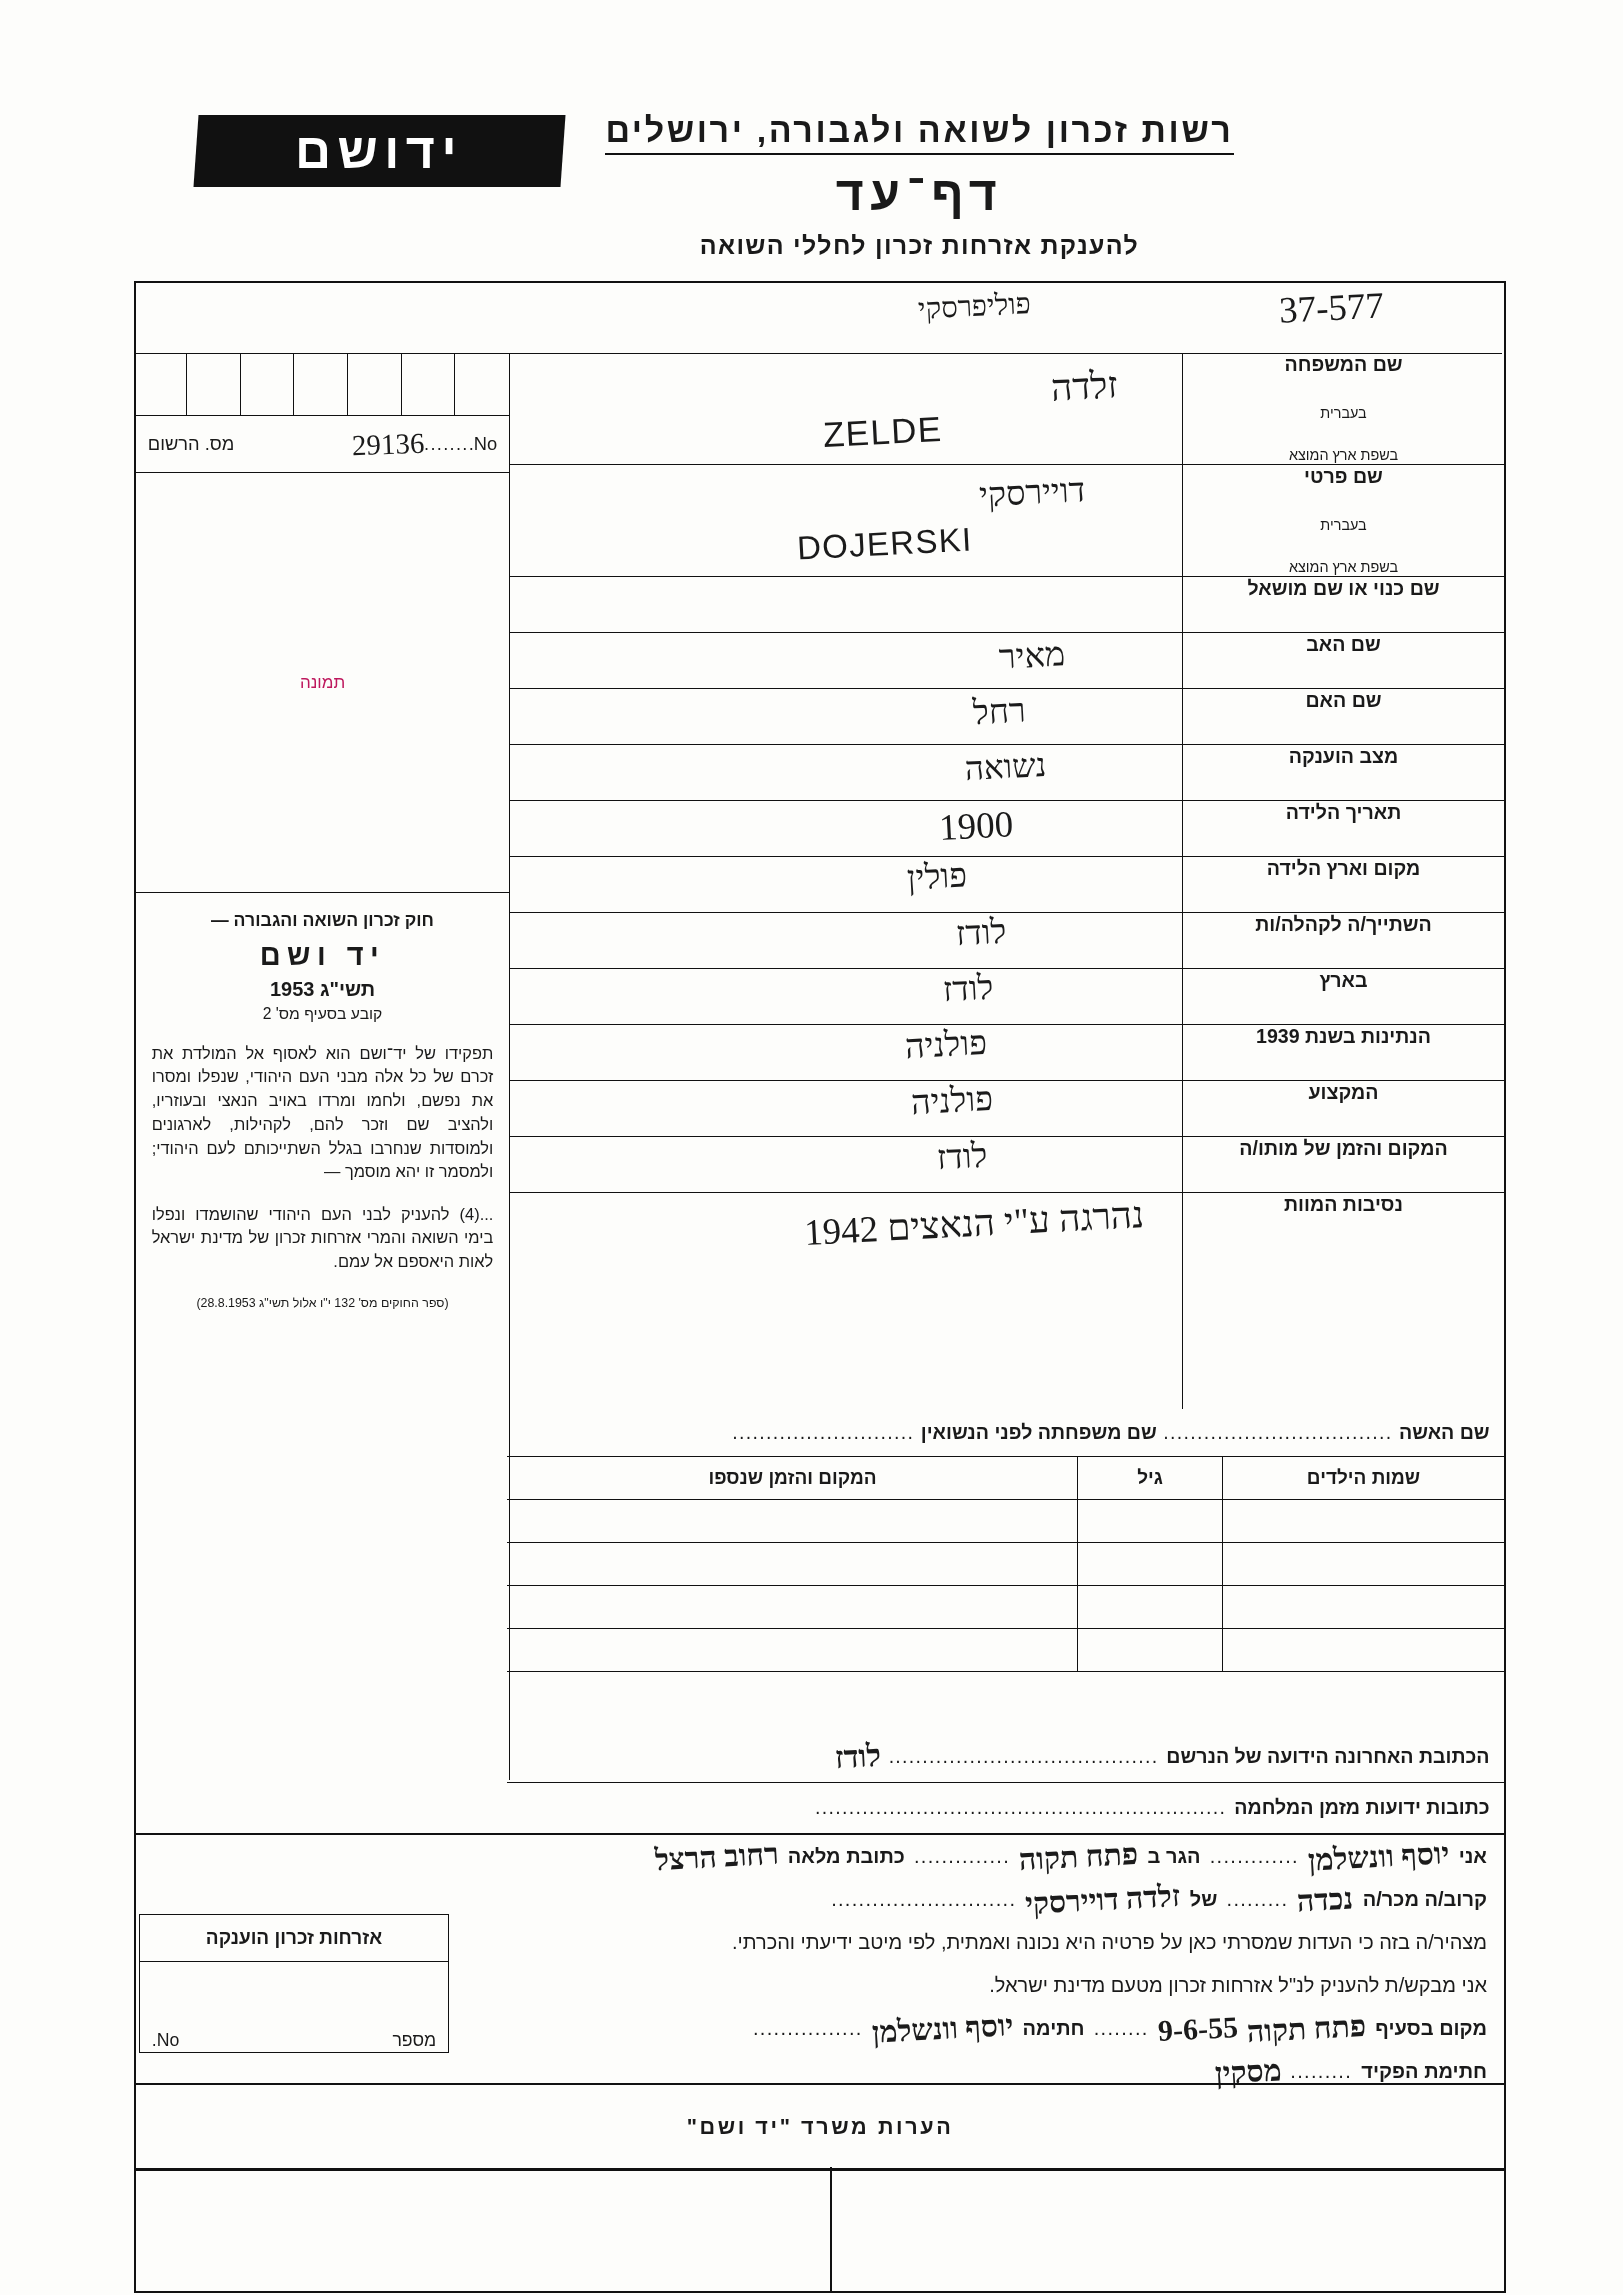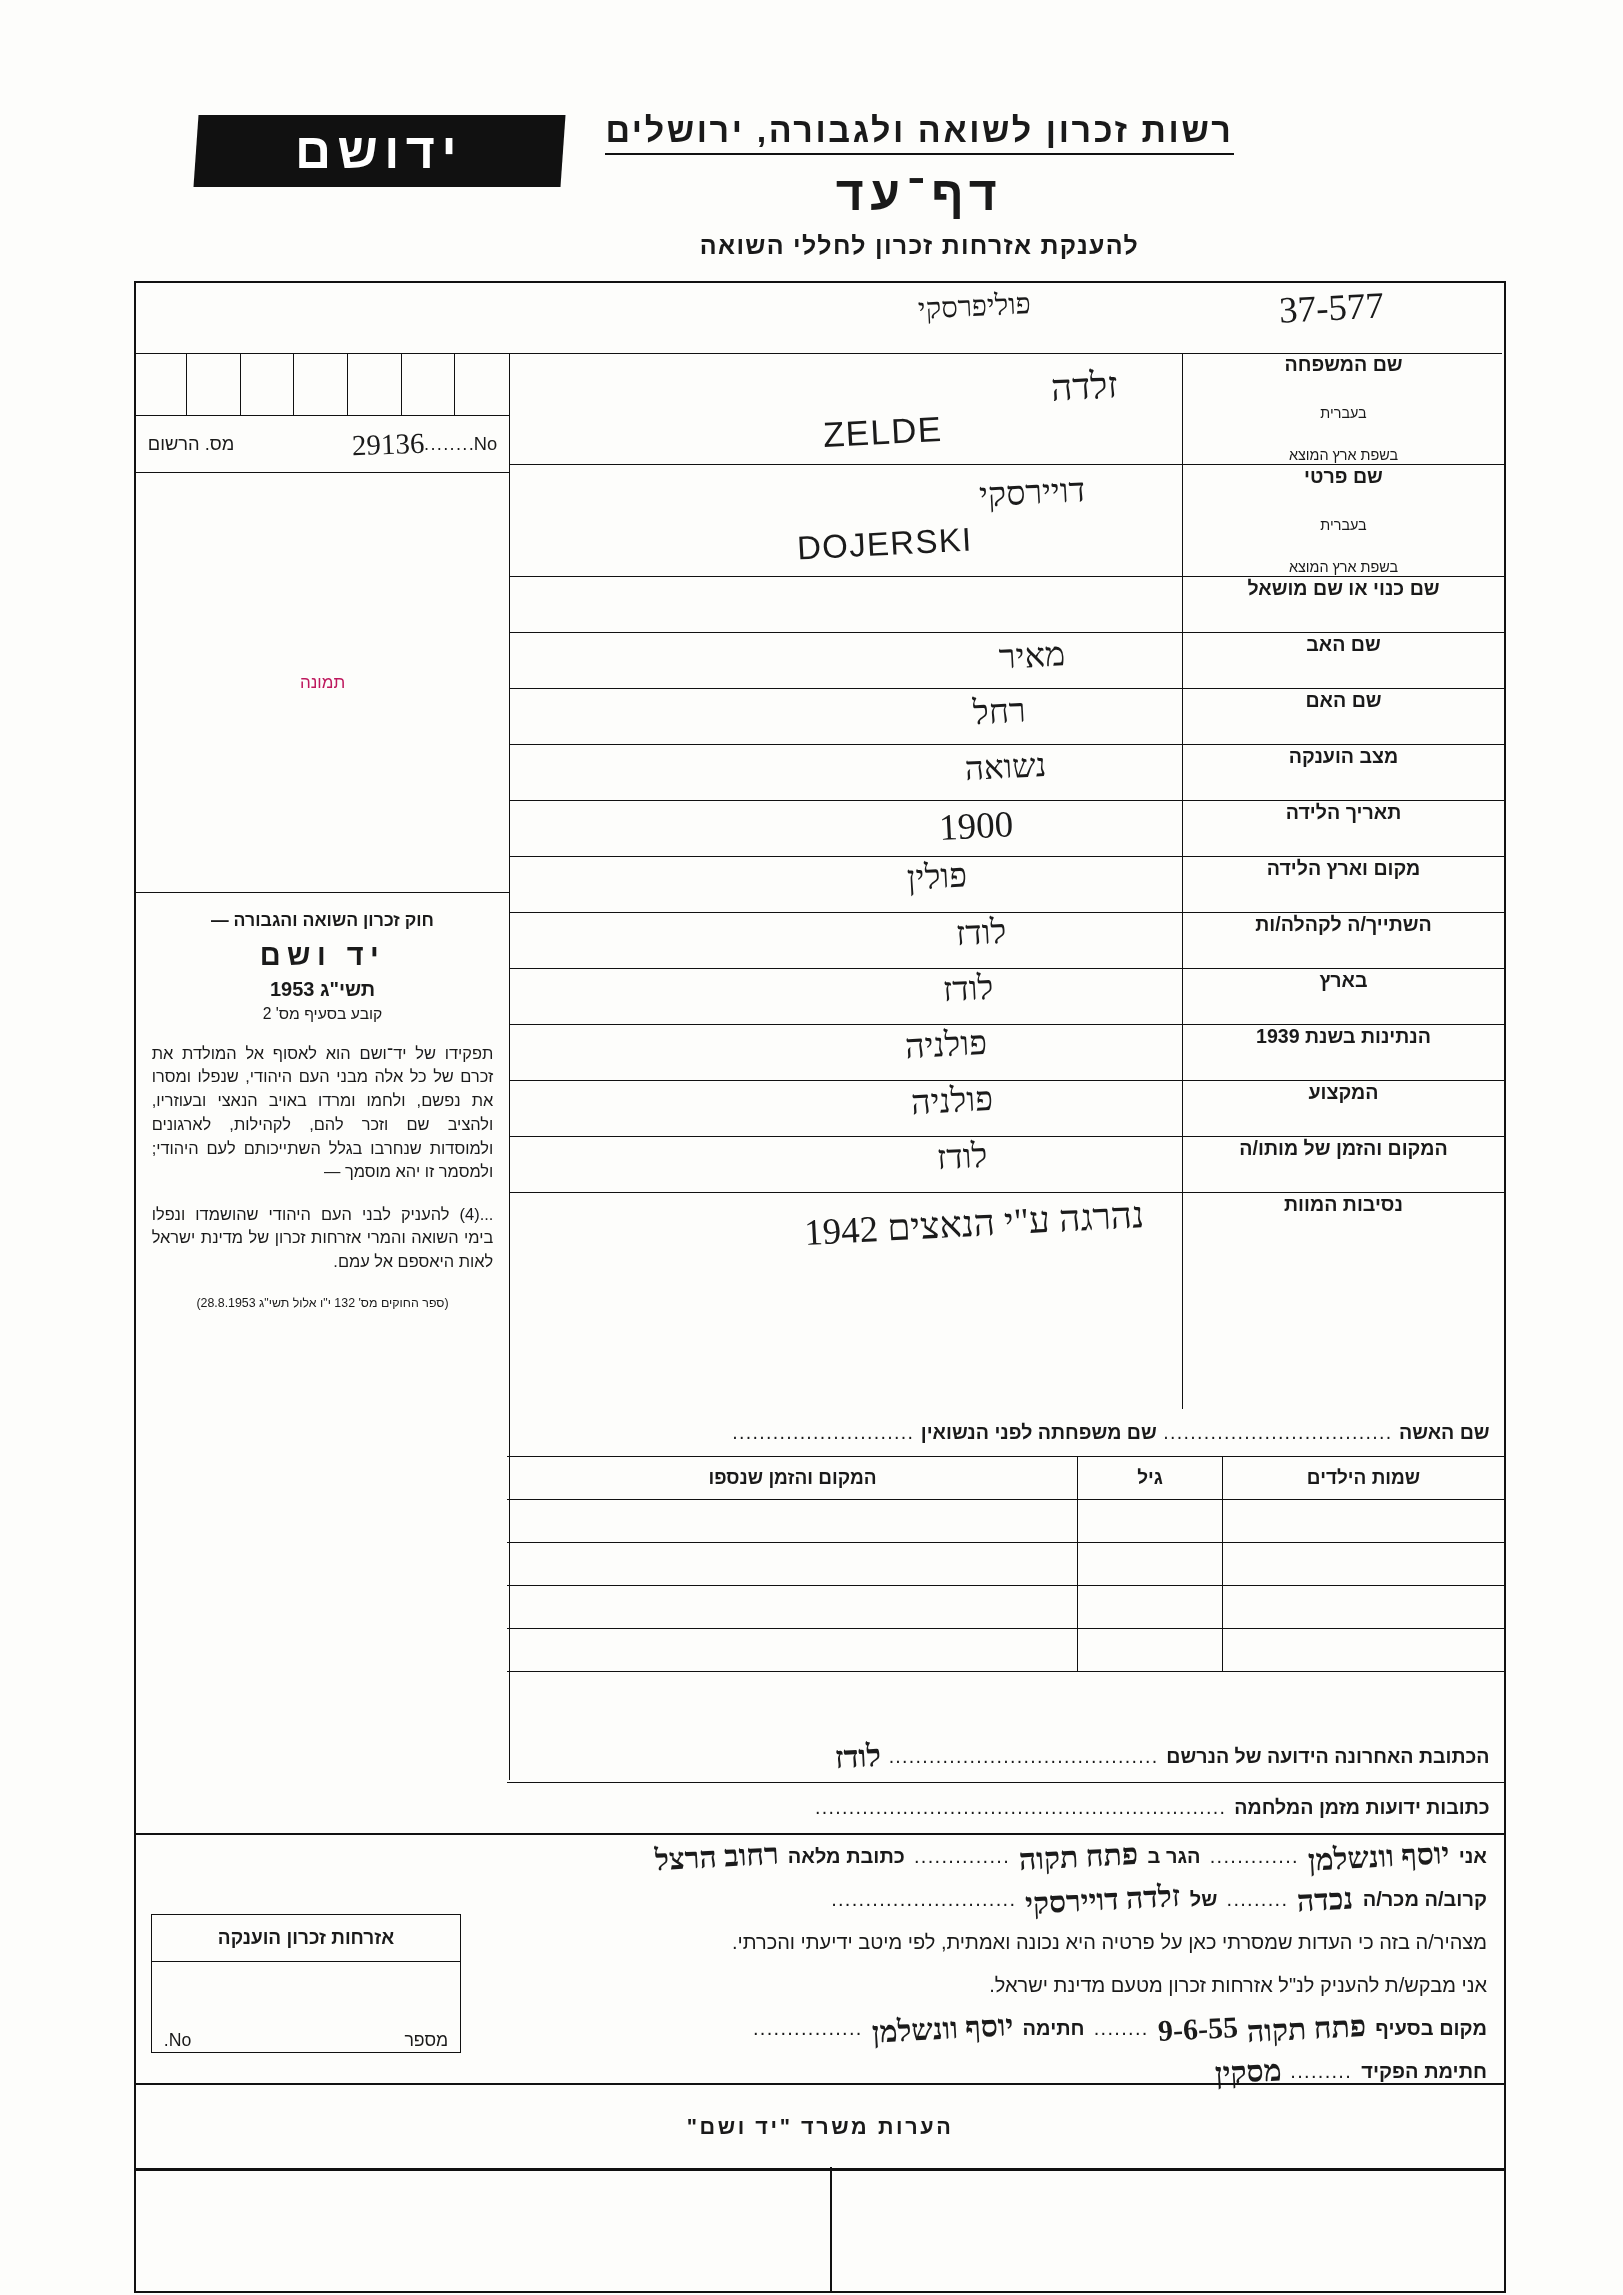--- a/index.html
+++ b/index.html
@@ -151,21 +151,21 @@
   .declare{
     position:absolute;left:0;right:0;top:1571px;height:229px;
     border-top:2px solid #111;
     font-family:"Liberation Sans",sans-serif;
   }
   .dline{
     display:flex;align-items:center;gap:9.2px;
     font-size:20px;font-weight:bold;padding:0 17px;height:43px;position:relative;
   }
   .certbox{
-    position:absolute;left:15px;top:79px;width:308px;height:137px;
+    position:absolute;left:3px;top:79px;width:308px;height:137px;
     border:1.3px solid #111;
   }
   .certbox .cb-top{
     height:46px;border-bottom:1.3px solid #111;
     display:flex;align-items:center;justify-content:center;
     font-family:"Liberation Sans",sans-serif;font-size:19px;font-weight:bold;
   }
   .certbox .cb-bot{
     height:89px;display:flex;align-items:flex-end;padding:0 11.8px 9.2px 11.8px;
     font-family:"Liberation Sans",sans-serif;font-size:17.7px;

